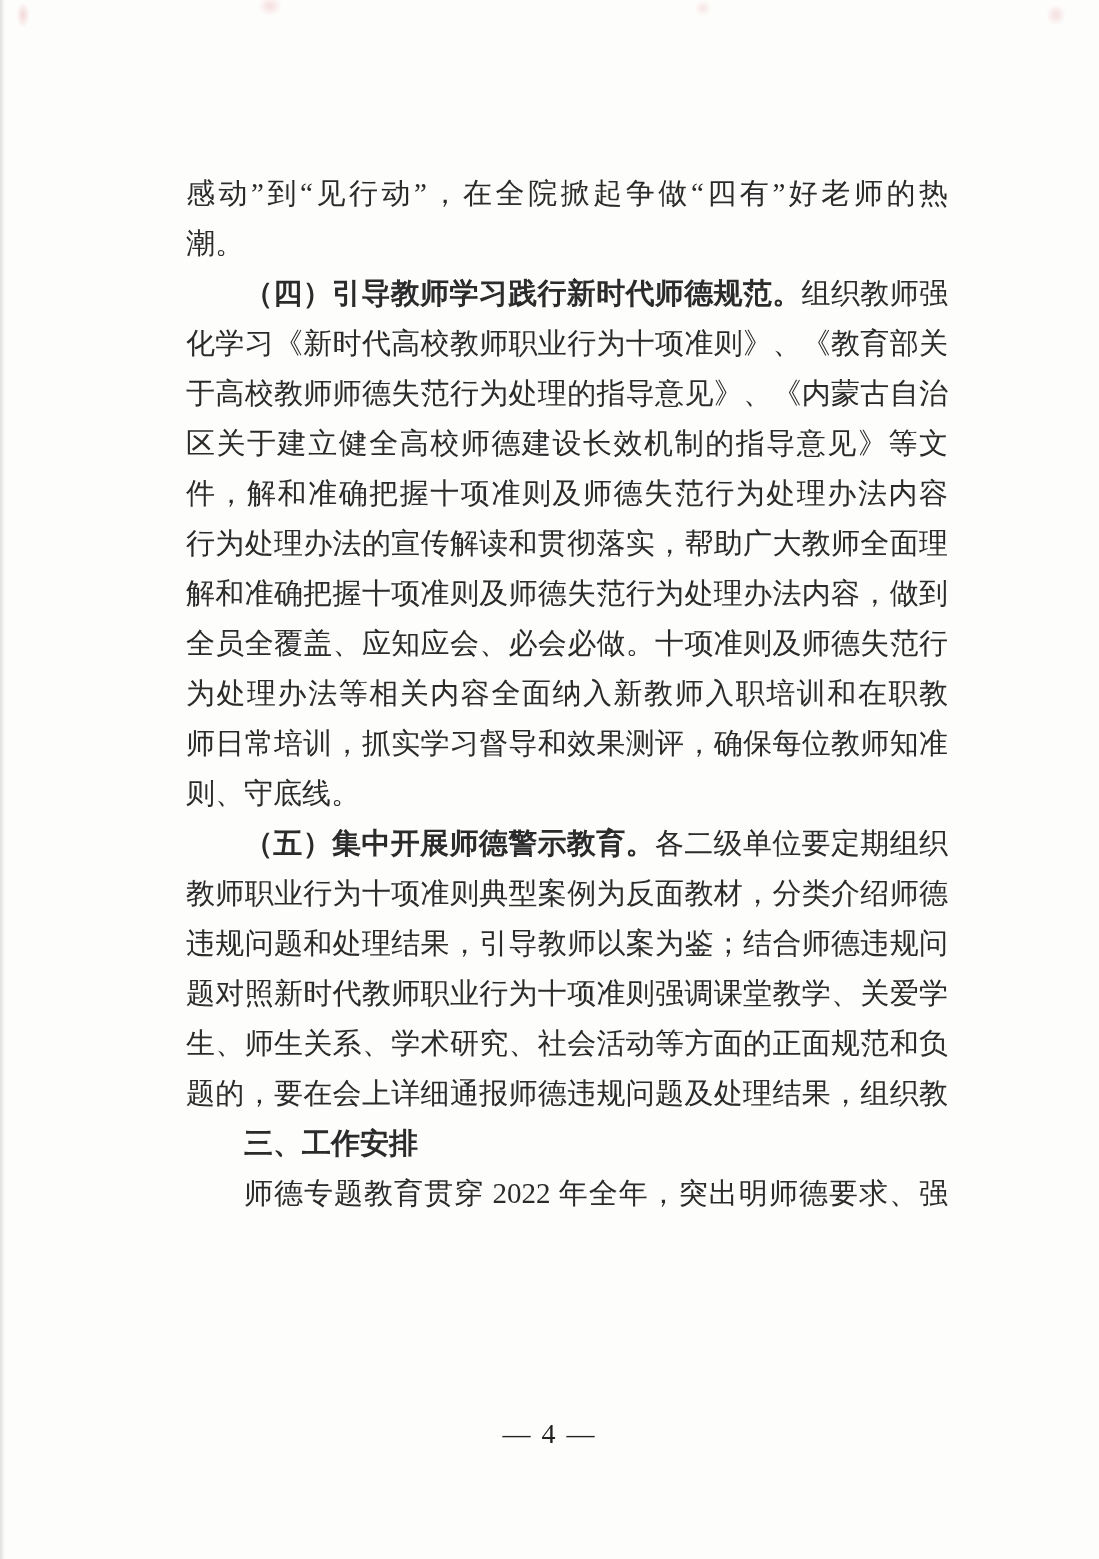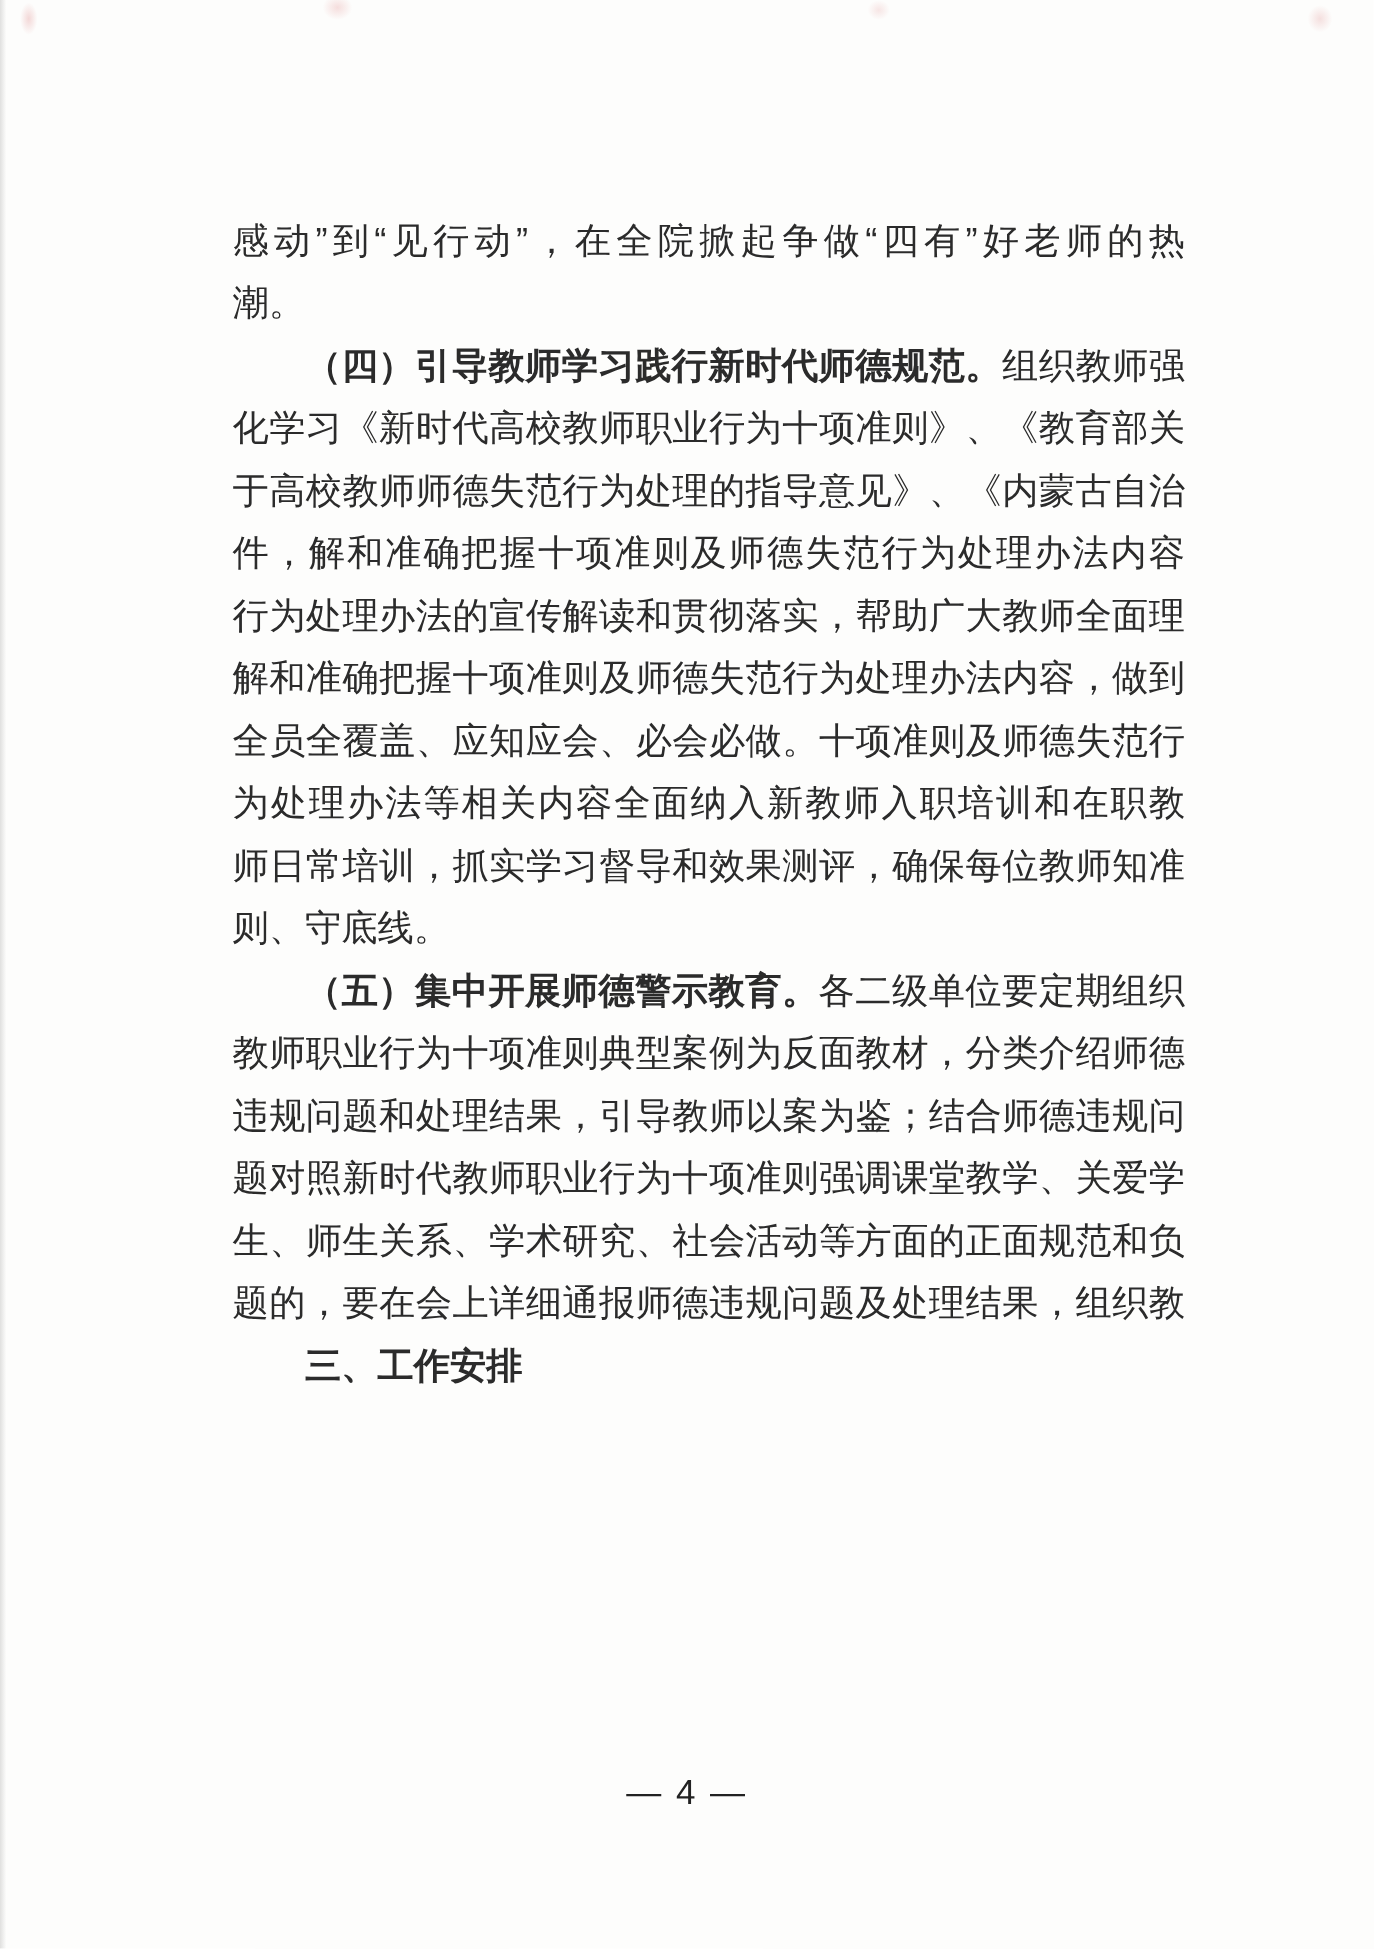--- a/index.html
+++ b/index.html
@@ -6,21 +6,21 @@
     margin: 0;
     padding: 0;
     background: #ffffff;
   }
   .page {
     position: relative;
     width: 1099px;
     height: 1559px;
     background: #fdfdfc;
     overflow: hidden;
-    font-family: Liberation Sans, sans-serif;
+    font-family: Liberation Serif, serif;
   }
   
   .scan-edge {
     position: absolute;
     left: 0; top: 0;
     width: 5px; height: 100%;
     background: linear-gradient(to right, rgba(120,120,120,0.22), rgba(120,120,120,0));
     pointer-events: none;
   }
   
@@ -78,30 +78,32 @@
   <div class="smudge s2"></div>
   <div class="smudge s3"></div>
   <div class="smudge s4"></div>
 
   <div class="doc-body">
       <div class="line fill"><span>感动”到“见行动”，在全院掀起争做“四有”好老师的热</span></div>
       <div class="line"><span>潮。</span></div>
       <div class="line fill indent"><span class="b">（四）引导教师学习践行新时代师德规范。</span><span>组织教师强</span></div>
       <div class="line fill"><span>化学习《新时代高校教师职业行为十项准则》、《教育部关</span></div>
       <div class="line fill"><span>于高校教师师德失范行为处理的指导意见》、《内蒙古自治</span></div>
+      <div class="line fill"><span>区关于建立健全高校师德建设长效机制的指导意见》等文</span></div>
       <div class="line fill"><span>件，解和准确把握十项准则及师德失范行为处理办法内容</span></div>
       <div class="line fill"><span>行为处理办法的宣传解读和贯彻落实，帮助广大教师全面理</span></div>
       <div class="line fill"><span>解和准确把握十项准则及师德失范行为处理办法内容，做到</span></div>
       <div class="line fill"><span>全员全覆盖、应知应会、必会必做。十项准则及师德失范行</span></div>
       <div class="line fill"><span>为处理办法等相关内容全面纳入新教师入职培训和在职教</span></div>
       <div class="line fill"><span>师日常培训，抓实学习督导和效果测评，确保每位教师知准</span></div>
       <div class="line"><span>则、守底线。</span></div>
       <div class="line fill indent"><span class="b">（五）集中开展师德警示教育。</span><span>各二级单位要定期组织</span></div>
       <div class="line fill"><span>教师职业行为十项准则典型案例为反面教材，分类介绍师德</span></div>
       <div class="line fill"><span>违规问题和处理结果，引导教师以案为鉴；结合师德违规问</span></div>
       <div class="line fill"><span>题对照新时代教师职业行为十项准则强调课堂教学、关爱学</span></div>
       <div class="line fill"><span>生、师生关系、学术研究、社会活动等方面的正面规范和负</span></div>
       <div class="line fill"><span>题的，要在会上详细通报师德违规问题及处理结果，组织教</span></div>
       <div class="line indent"><span class="b">三、工作安排</span></div>
+      <div class="line fill indent"><span>师德专题教育贯穿 2022 年全年，突出明师德要求、强</span></div>
     </div>
 
   <div class="footer">— 4 —</div>
 </div>
 
 </body></html>

